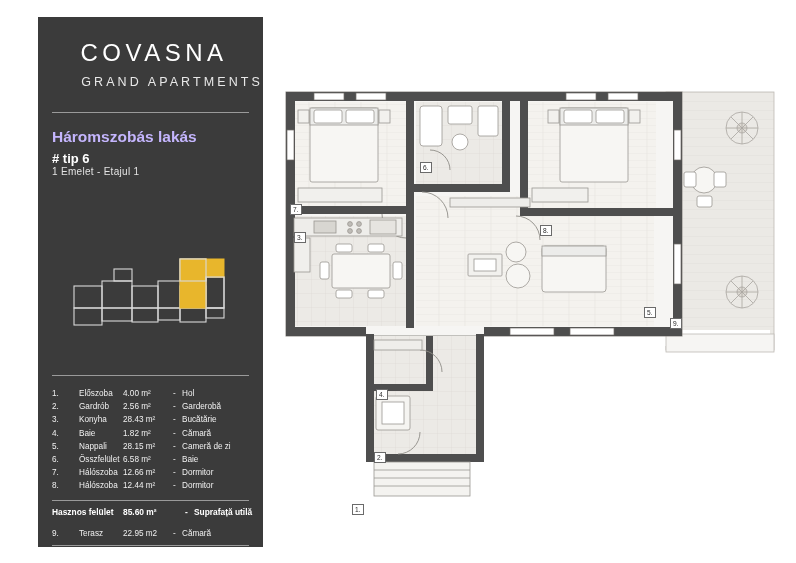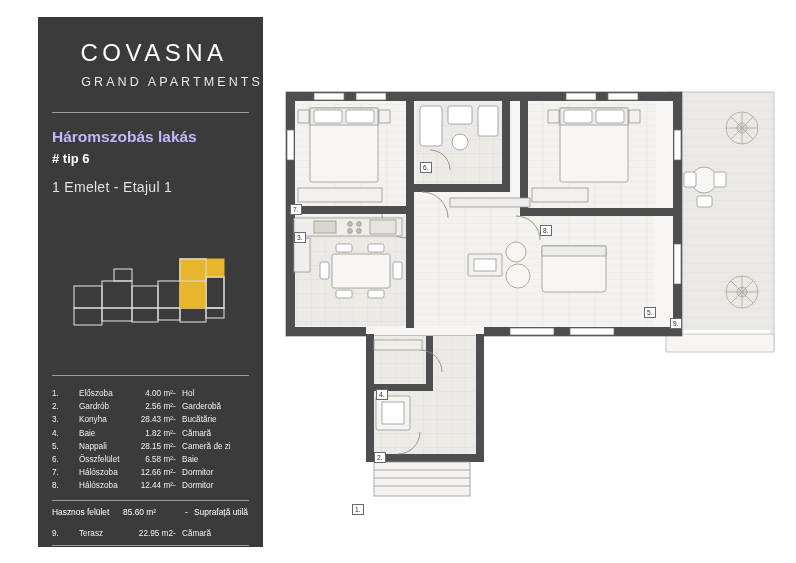--- a/index.html
+++ b/index.html
@@ -68,22 +68,21 @@
     line-height: 20px;
     color: #c4b5fd;
   }
   #apt-type {
     margin-top: 4px;
     font-size: 13px;
     font-weight: bold;
     color: #ffffff;
   }
   #floor-line {
-    margin-top: 13px;
-    font-size: 14px;
+    font-size: 10px;
     color: #e2e2e2;
     letter-spacing: 0.3px;
   }
 
   
   #keyplan {
     position: absolute;
     left: 14px; top: 222px;
     width: 200px; height: 105px;
   }
@@ -98,30 +97,30 @@
   .room-row {
     display: flex;
     align-items: baseline;
     font-size: 8.2px;
     line-height: 13.2px;
     color: #f0f0f0;
     white-space: nowrap;
   }
   .r-num { width: 13px; flex: 0 0 13px; }
   .r-name { width: 58px; flex: 0 0 58px; padding-left: 14px; }
-  .r-area { width: 50px; flex: 0 0 50px; text-align: right; }
+  .r-area { width: 50px; flex: 0 0 50px; text-align: left; }
   .r-dash { width: 9px; flex: 0 0 9px; }
   .r-ro { flex: 1 1 auto; }
 
   #rule-1 { top: 483px; }
   #summary-1 {
     position: absolute;
     left: 14px; top: 490px; width: 200px;
     display: flex; align-items: baseline;
-    font-size: 8.4px; font-weight: normal; color: #ffffff;
+    font-size: 8.4px; font-weight: bold; color: #ffffff;
     white-space: nowrap;
   }
   #terrace-row {
     position: absolute;
     left: 14px; top: 512px; width: 200px;
     display: flex; align-items: baseline;
     font-size: 8.2px; color: #f0f0f0;
     white-space: nowrap;
   }
   #rule-2 { top: 528px; }

